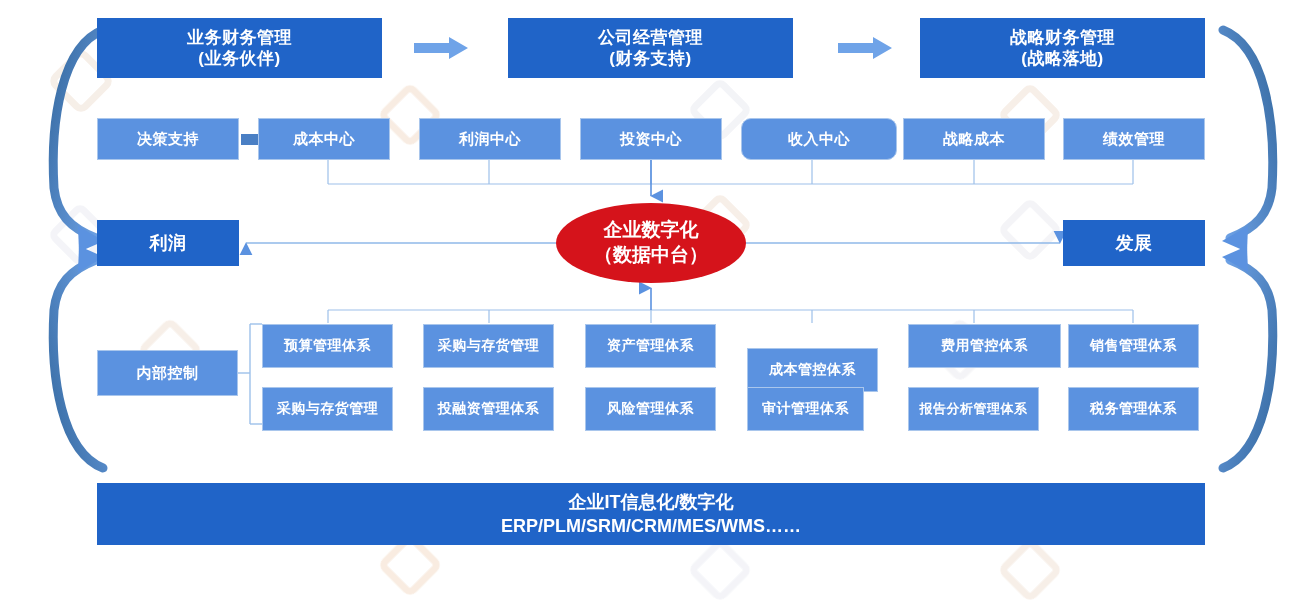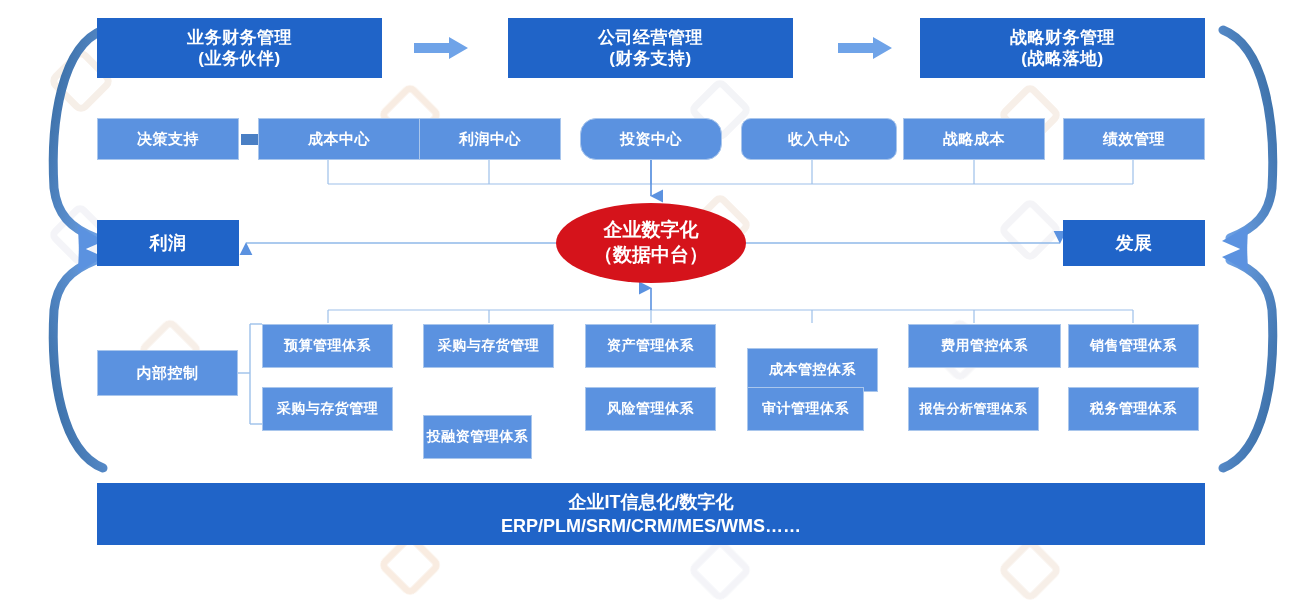--- a/index.html
+++ b/index.html
@@ -257,25 +257,25 @@
   </div>
   <div class="box box-dark box-top" style="left:508px; top:18px; width:285px;">
     <div><span>公司经营管理</span><br><span>(财务支持)</span></div>
   </div>
   <div class="box box-dark box-top" style="left:920px; top:18px; width:285px;">
     <div><span>战略财务管理</span><br><span>(战略落地)</span></div>
   </div>
 
   <div class="box box-light box-mid" style="left:97px; top:118px; width:142px;"><span>决策支持</span></div>
 
-  <div class="box box-light box-mid" style="left:258px; top:118px; width:162px;"><span>成本中心</span></div>
+  <div class="box box-light box-mid" style="left:258px; top:118px; width:132px;"><span>成本中心</span></div>
 
   <div class="box box-light box-mid" style="left:419px; top:118px; width:142px;"><span>利润中心</span></div>
 
-  <div class="box box-light box-mid" style="left:580px; top:118px; width:142px;border-radius:16px;"><span>投资中心</span></div>
+  <div class="box box-light box-mid" style="left:580px; top:118px; width:142px;"><span>投资中心</span></div>
 
   <div class="box box-light box-mid" style="left:741px; top:118px; width:156px;border-radius:10px;"><span>收入中心</span></div>
 
   <div class="box box-light box-mid" style="left:903px; top:118px; width:142px;"><span>战略成本</span></div>
 
   <div class="box box-light box-mid" style="left:1063px; top:118px; width:142px;"><span>绩效管理</span></div>
 
   <div class="box box-dark box-kpi" style="left:97px; top:220px; width:142px;"><span>利润</span></div>
 
   <div class="box box-dark box-kpi" style="left:1063px; top:220px; width:142px;"><span>发展</span></div>
@@ -287,21 +287,21 @@
   <div class="box box-light box-ctrl" style="left:97px; top:350px; width:141px;"><span>内部控制</span></div>
 
   <div class="box box-light box-sys" style="left:262px; top:324px; width:131px;"><span>预算管理体系</span></div>
   <div class="box box-light box-sys" style="left:423px; top:324px; width:131px;"><span>采购与存货管理</span></div>
   <div class="box box-light box-sys" style="left:585px; top:324px; width:131px;"><span>资产管理体系</span></div>
   <div class="box box-light box-sys" style="left:747px; top:324px; width:131px;margin-top:24px;"><span>成本管控体系</span></div>
   <div class="box box-light box-sys" style="left:908px; top:324px; width:153px;"><span>费用管控体系</span></div>
   <div class="box box-light box-sys" style="left:1068px; top:324px; width:131px;"><span>销售管理体系</span></div>
 
   <div class="box box-light box-sys" style="left:262px; top:387px; width:131px;"><span>采购与存货管理</span></div>
-  <div class="box box-light box-sys" style="left:423px; top:387px; width:109px;margin-top:28px;"><span>投融资管理体系</span></div>
+  <div class="box box-light box-sys" style="left:423px; top:387px; width:131px;"><span>投融资管理体系</span></div>
   <div class="box box-light box-sys" style="left:585px; top:387px; width:131px;"><span>风险管理体系</span></div>
   <div class="box box-light box-sys" style="left:747px; top:387px; width:117px;"><span>审计管理体系</span></div>
   <div class="box box-light box-sys" style="left:908px; top:387px; width:131px; font-size:13px;"><span>报告分析管理体系</span></div>
   <div class="box box-light box-sys" style="left:1068px; top:387px; width:131px;"><span>税务管理体系</span></div>
 
   <div class="banner">
     <span>企业IT信息化/数字化</span>
     <span>ERP/PLM/SRM/CRM/MES/WMS……</span>
   </div>
 

